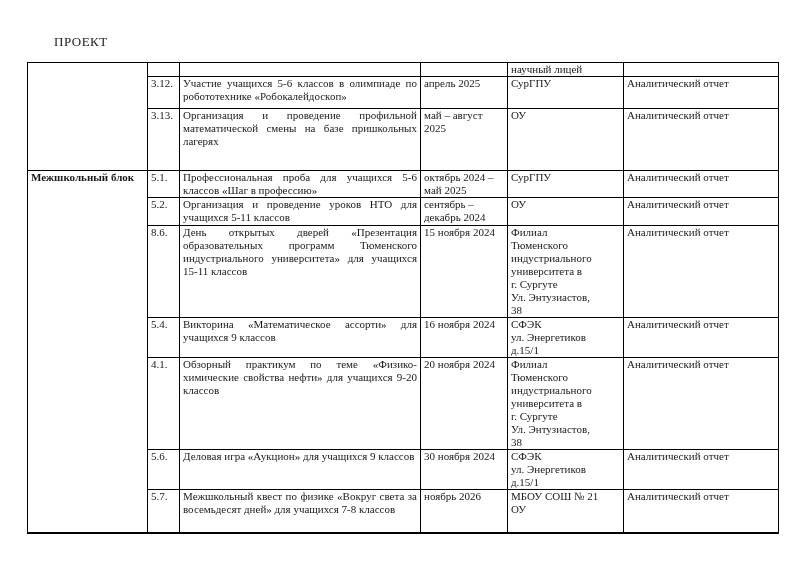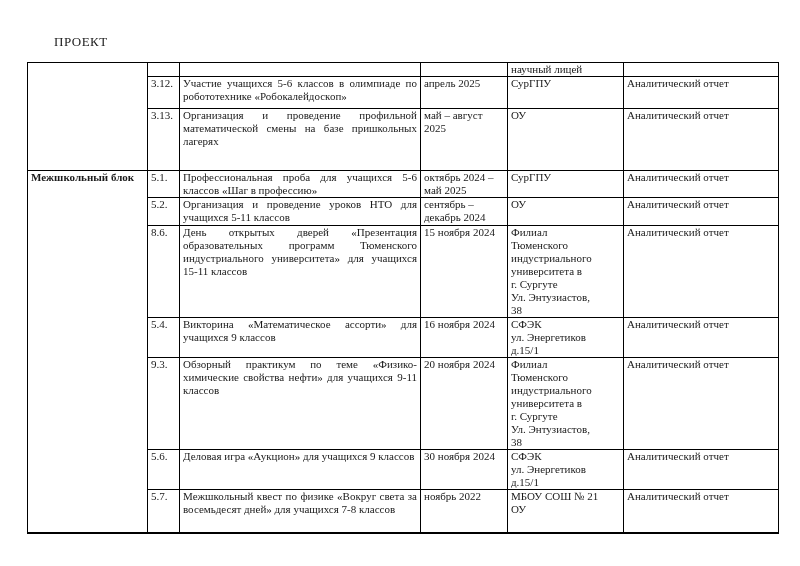--- a/index.html
+++ b/index.html
@@ -130,22 +130,22 @@
       <tr style="height:40px">
         <td class="num">5.4.</td>
         <td class="desc">Викторина «Математическое ассорти» для учащихся 9 классов</td>
         <td class="date">16 ноября 2024</td>
         <td class="venue">СФЭК
 ул. Энергетиков
 д.15/1</td>
         <td class="report">Аналитический отчет</td>
       </tr>
       <tr style="height:92px">
-        <td class="num">9.3.</td>
-        <td class="desc">Обзорный практикум по теме «Физико-химические свойства нефти» для учащихся 9-11 классов</td>
+        <td class="num">4.1.</td>
+        <td class="desc">Обзорный практикум по теме «Физико-химические свойства нефти» для учащихся 9-20 классов</td>
         <td class="date">20 ноября 2024</td>
         <td class="venue">Филиал
 Тюменского
 индустриального
 университета в
 г. Сургуте
 Ул. Энтузиастов,
 38</td>
         <td class="report">Аналитический отчет</td>
       </tr>
@@ -154,21 +154,21 @@
         <td class="desc">Деловая игра «Аукцион» для учащихся 9 классов</td>
         <td class="date">30 ноября 2024</td>
         <td class="venue">СФЭК
 ул. Энергетиков
 д.15/1</td>
         <td class="report">Аналитический отчет</td>
       </tr>
       <tr style="height:43px">
         <td class="num">5.7.</td>
         <td class="desc">Межшкольный квест по физике «Вокруг света за восемьдесят дней» для учащихся 7-8 классов</td>
-        <td class="date">ноябрь 2022</td>
+        <td class="date">ноябрь 2026</td>
         <td class="venue">МБОУ СОШ № 21
 ОУ</td>
         <td class="report">Аналитический отчет</td>
       </tr>
     </tbody>
   </table>
 
 </div>
 
 </body></html>

